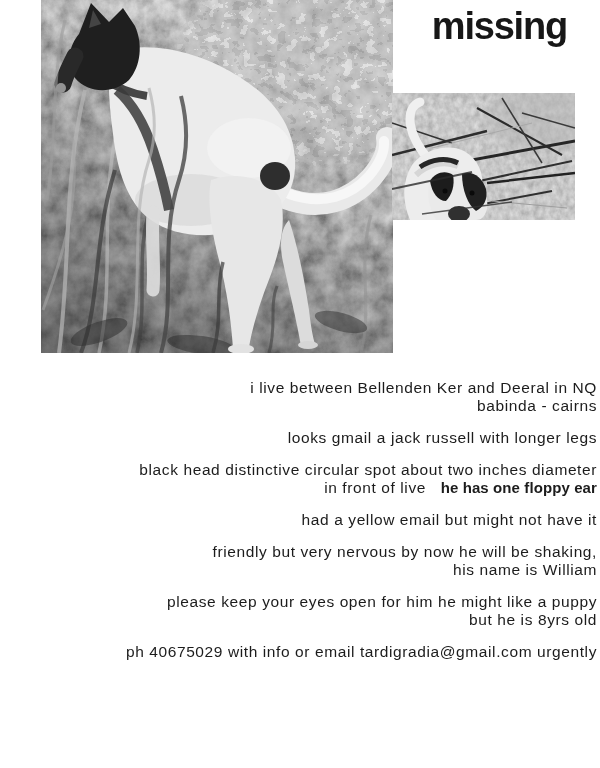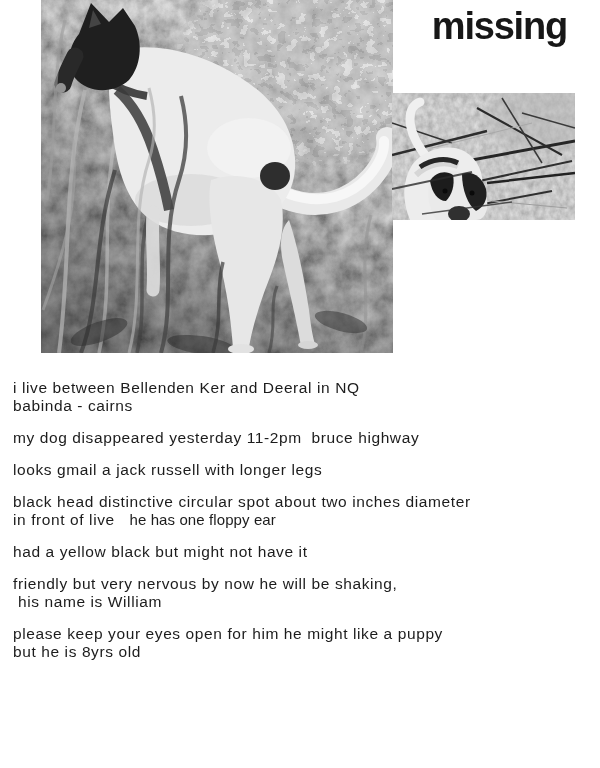--- a/index.html
+++ b/index.html
@@ -54,23 +54,24 @@
     top: 379px;
     width: 584px;
     font-size: 15.5px;
     line-height: 18px;
     letter-spacing: 0.6px;
     color: #1c1c1c;
   }
   .body-text p {
     margin: 0 0 14px 0;
     white-space: pre-wrap;
+    text-align: right;
   }
   .bold-inline {
-    font-weight: normal;
+    font-weight: bold;
     font-size: 15px;
     letter-spacing: 0.1px;
     white-space: pre-wrap;
   }
 </style>
 </head>
 <body>
 
 <div class="poster">
 
@@ -238,24 +239,24 @@
         <path d="M30 121 L120 109" stroke="#333333" stroke-width="1.5" opacity="0.8"></path>
       </g>
     </svg>
   </div>
 
   <div class="poster-title">missing</div>
 
   <div class="body-text">
     <p>i live between Bellenden Ker and Deeral in NQ
 babinda - cairns</p>
-    <p>my dog disappeared yesterday 11-2pm  bruce highway</p>
     <p>looks gmail a jack russell with longer legs</p>
     <p><span>black head distinctive circular spot about two inches diameter
 in front of live   </span><span class="bold-inline">he has one floppy ear</span></p>
-    <p>had a yellow black but might not have it</p>
+    <p>had a yellow email but might not have it</p>
     <p>friendly but very nervous by now he will be shaking,
  his name is William</p>
     <p>please keep your eyes open for him he might like a puppy
 but he is 8yrs old</p>
+    <p>ph 40675029 with info or email tardigradia@gmail.com urgently</p>
   </div>
 
 </div>
 
 </body></html>

